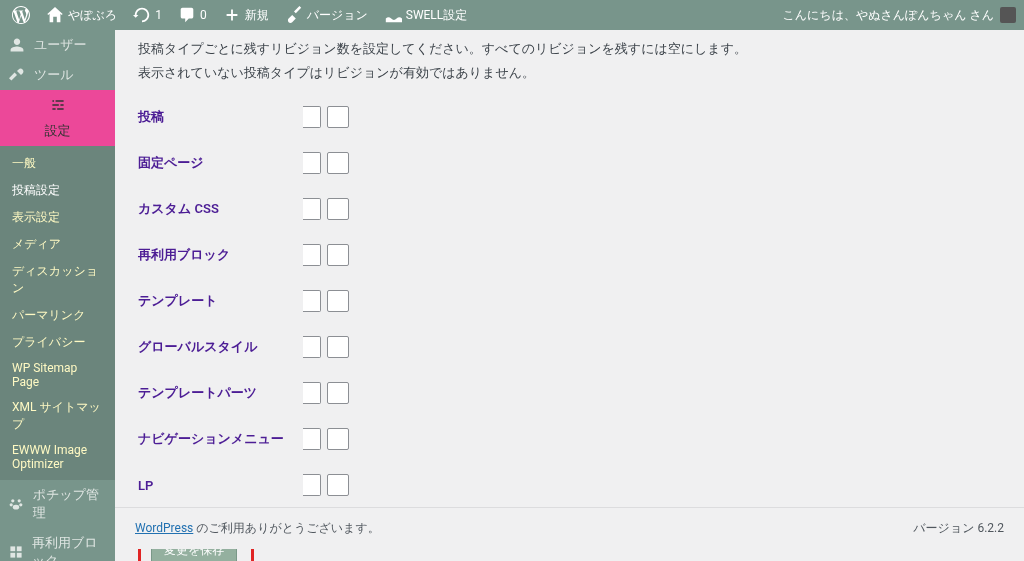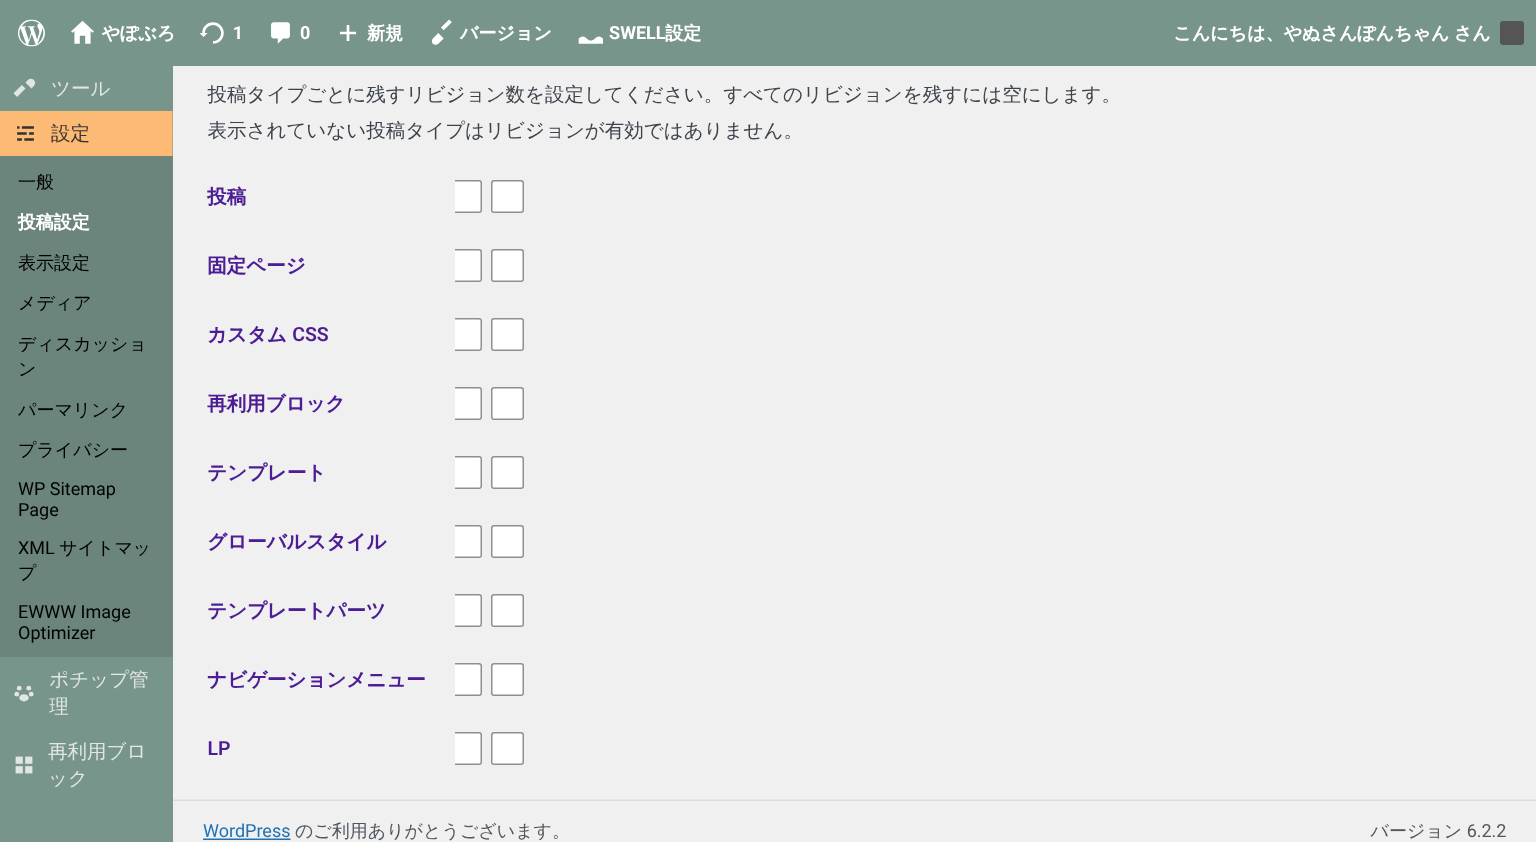--- a/index.html
+++ b/index.html
@@ -1,49 +1,49 @@
 <!DOCTYPE html>
 <html><head>
   <meta charset="utf-8">
   <style>
     * { margin: 0; padding: 0; box-sizing: border-box; }
     body { font-family: -apple-system, BlinkMacSystemFont, "Segoe UI", Roboto, sans-serif; font-size: 13px; color: #3c434a; background: #f0f0f1; width: 1024px; height: 561px; overflow: hidden; }
     
-    .toolbar { height: 44px; background: #78958b; color: #fff; display: flex; align-items: center; padding: 0 8px; font-size: 12px; justify-content: space-between; font-weight: bold; }
+    .toolbar { height: 30px; background: #78958b; color: #fff; display: flex; align-items: center; padding: 0 8px; font-size: 12px; justify-content: space-between; }
     .toolbar-left { display: flex; align-items: center; gap: 8px; }
     .toolbar-item { display: flex; align-items: center; gap: 4px; cursor: pointer; padding: 0 4px; }
     .toolbar-right { display: flex; align-items: center; gap: 6px; }
     .avatar { width: 16px; height: 16px; background: #555; border-radius: 2px; display: inline-block; }
     
     .container { display: flex; height: calc(100% - 30px); }
     
     .sidebar { width: 115px; background: #78958b; color: #e0e6e3; overflow-y: auto; flex-shrink: 0; }
     .sidebar-item { display: flex; align-items: center; padding: 6px 8px; cursor: pointer; font-size: 13px; gap: 8px; }
     .sidebar-item.top { font-weight: 400; }
-    .sidebar-item.active { background: #fdba74; color: #333; position: relative; }
+    .sidebar-item.active { background: #ec4899; color: #333; position: relative; flex-direction: column; }
     .sidebar-item.active::after { content: ''; position: absolute; right: -8px; top: 50%; transform: translateY(-50%); border: 8px solid transparent; border-right-color: #f0f0f1; }
     .sidebar-sub { background: #6b857c; padding: 4px 0; }
-    .sidebar-subitem { padding: 5px 12px; cursor: pointer; font-size: 12px; color: #000000; }
-    .sidebar-subitem.current { background: #6b857c; color: #fff; font-weight: 700; }
+    .sidebar-subitem { padding: 5px 12px; cursor: pointer; font-size: 12px; color: #fef9c3; }
+    .sidebar-subitem.current { background: #6b857c; color: #fff; font-weight: 400; }
     .sidebar-icon { width: 18px; height: 18px; display: inline-flex; align-items: center; justify-content: center; font-size: 16px; }
     
     .main { flex: 1; background: #f0f0f1; padding: 10px 23px; overflow-y: auto; position: relative; }
     .description { font-size: 13px; color: #3c434a; margin-bottom: 6px; }
     
     .form-table { width: 100%; margin-top: 12px; }
     .form-row { display: flex; align-items: center; padding: 12px 0; }
     .form-label { width: 165px; font-weight: 600; font-size: 13px; color: #4c1d95; }
     .form-field { flex: 1; display: flex; gap: 6px; }
     .form-input { width: 22px; height: 22px; border: 1px solid #8c8f94; background: #fff; border-radius: 2px; }
     .form-input.first { width: 18px; border-left: none; border-top-left-radius: 0; border-bottom-left-radius: 0; }
     
     .save-wrap { border: 3px solid #e02424; display: inline-block; padding: 10px 14px 10px 10px; margin-top: 14px; }
     .save-btn { background: #94b09f; color: #fff; border: 1px solid #7a9888; padding: 6px 12px; font-size: 12px; cursor: pointer; border-radius: 3px; }
     
-    .footer { position: absolute; bottom: 0; left: 0; right: 0; padding: 12px 20px; background: #f0f0f1; display: flex; justify-content: space-between; font-size: 12px; color: #50575e; border-top: 1px solid #dcdcde; }
+    .footer { position: absolute; bottom: 12px; left: 0; right: 0; padding: 12px 20px; background: #f0f0f1; display: flex; justify-content: space-between; font-size: 12px; color: #50575e; border-top: 1px solid #dcdcde; }
     .footer a { color: #2271b1; text-decoration: underline; }
     
     svg { width: 16px; height: 16px; fill: currentColor; }
     .toolbar svg { width: 18px; height: 18px; }
   </style>
 </head>
 <body>
 
 <div class="toolbar">
   <div class="toolbar-left">
@@ -90,20 +90,28 @@
     </span>
   </div>
   <div class="toolbar-right">
     <span>こんにちは、やぬさんぽんちゃん さん</span>
     <span class="avatar"></span>
   </div>
 </div>
 
 <div class="container">
   <div class="sidebar">
+    <div class="sidebar-item top">
+      <span class="sidebar-icon">
+          <svg viewBox="0 0 20 20">
+            <path d="M10 10c2.2 0 4-1.8 4-4s-1.8-4-4-4-4 1.8-4 4 1.8 4 4 4zm0 2c-2.7 0-8 1.3-8 4v2h16v-2c0-2.7-5.3-4-8-4z"></path>
+          </svg>
+        </span>
+      <span>ユーザー</span>
+    </div>
     <div class="sidebar-item top">
       <span class="sidebar-icon">
           <svg viewBox="0 0 20 20">
             <path d="M17 3c-1.4-1.4-3.6-1.4-5 0l-2 2 5 5 2-2c1.4-1.4 1.4-3.6 0-5zM3 17l7-7-3-3-7 7 3 3z"></path>
           </svg>
         </span>
       <span>ツール</span>
     </div>
     <div class="sidebar-item top active">
       <span class="sidebar-icon">

